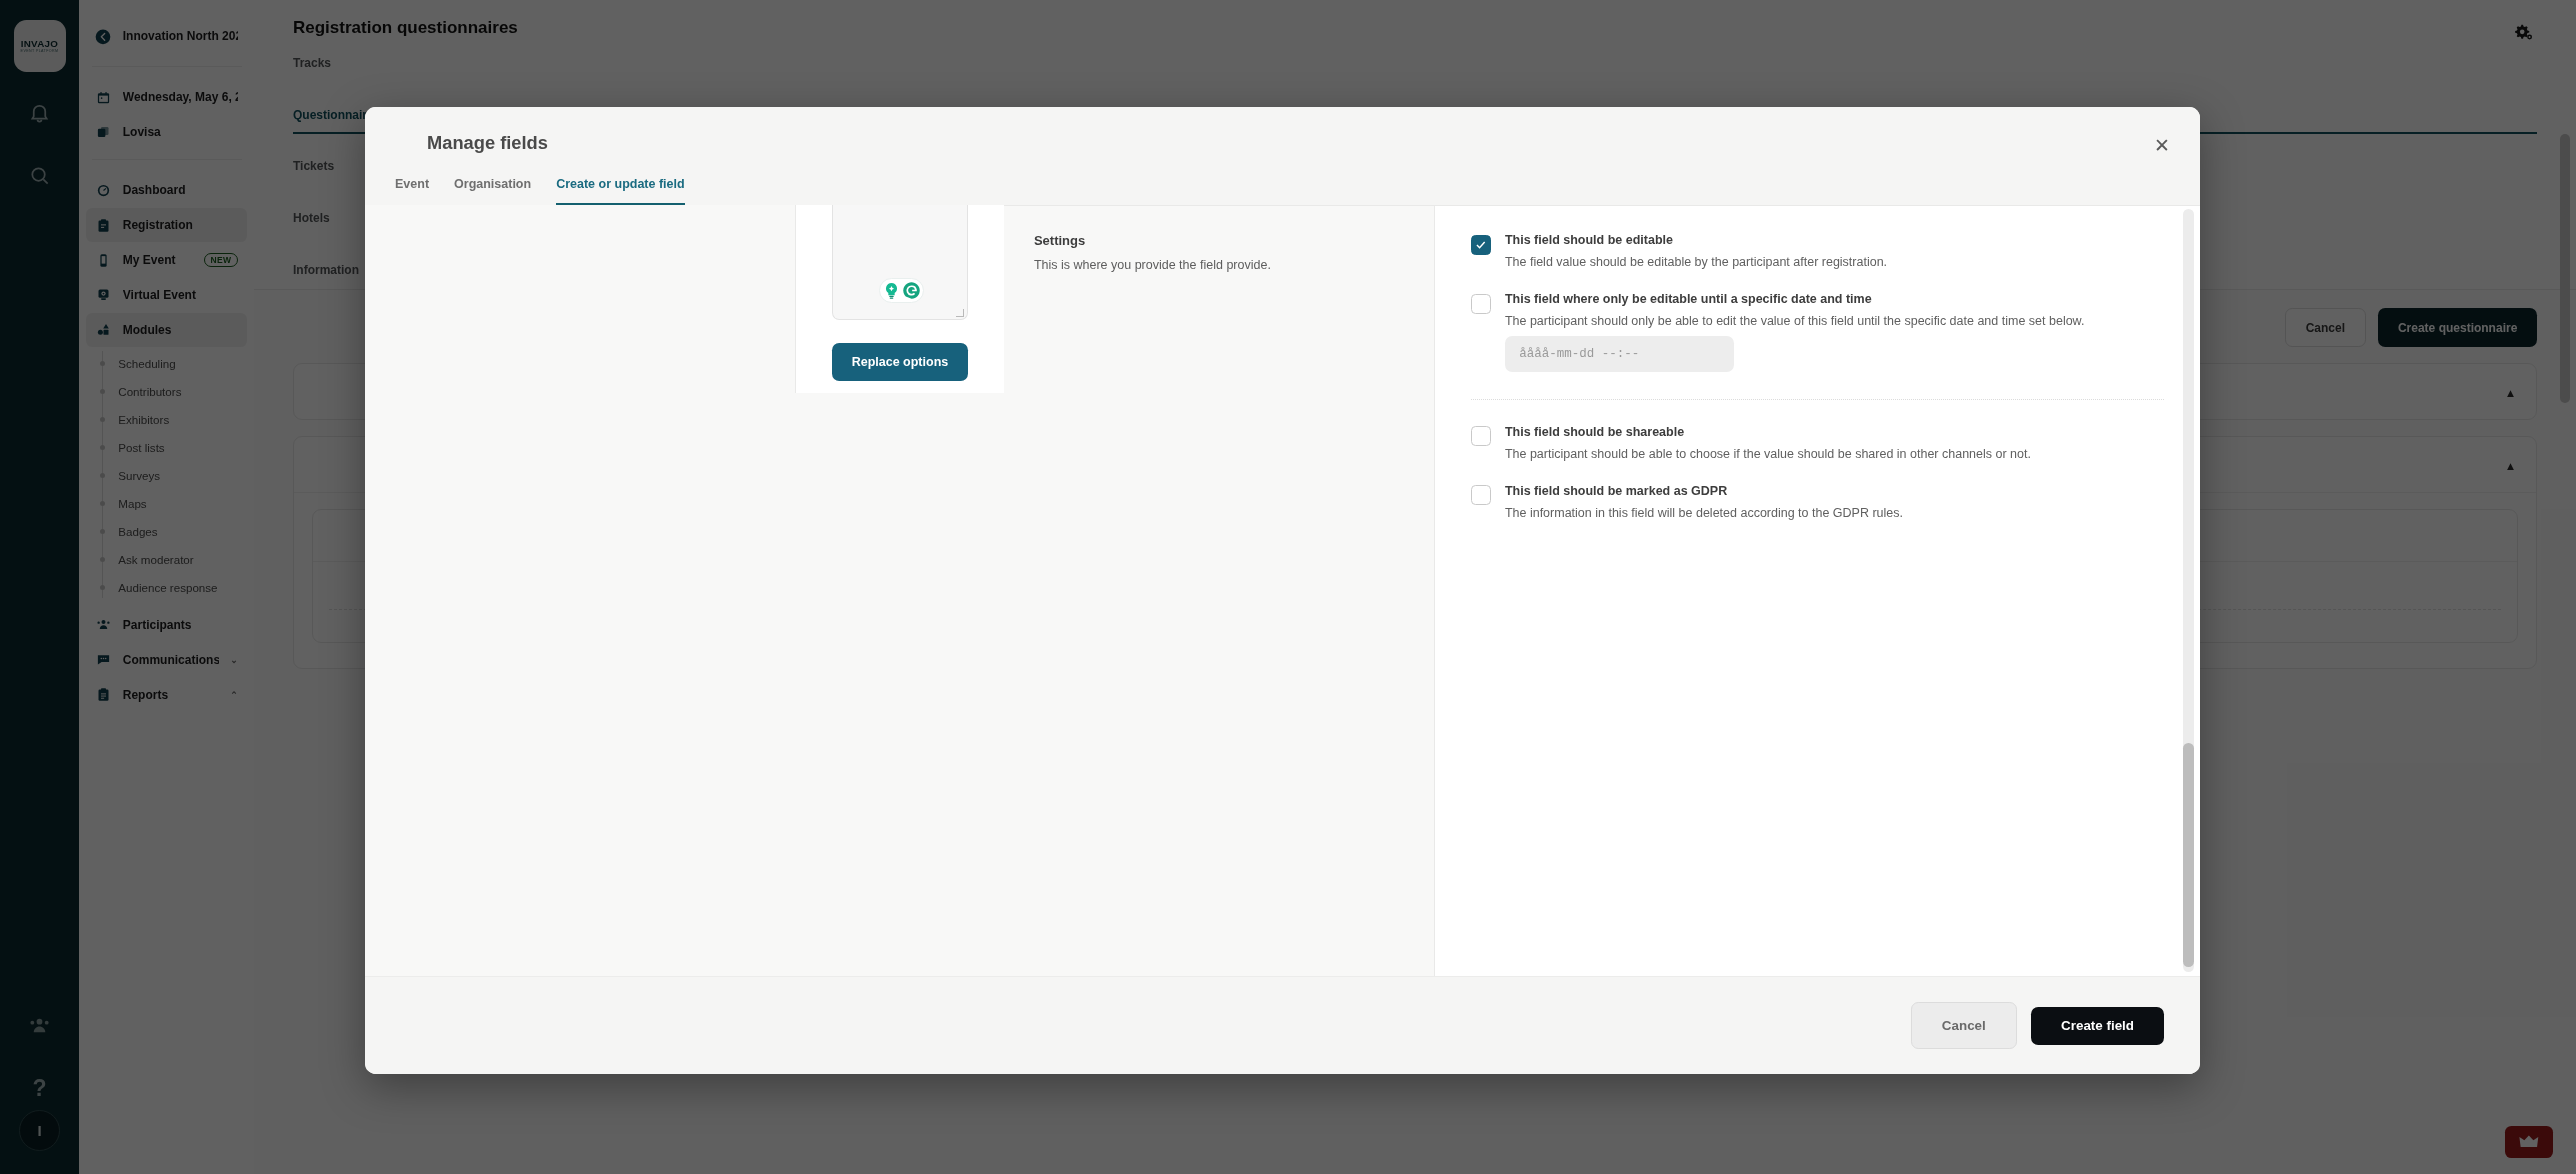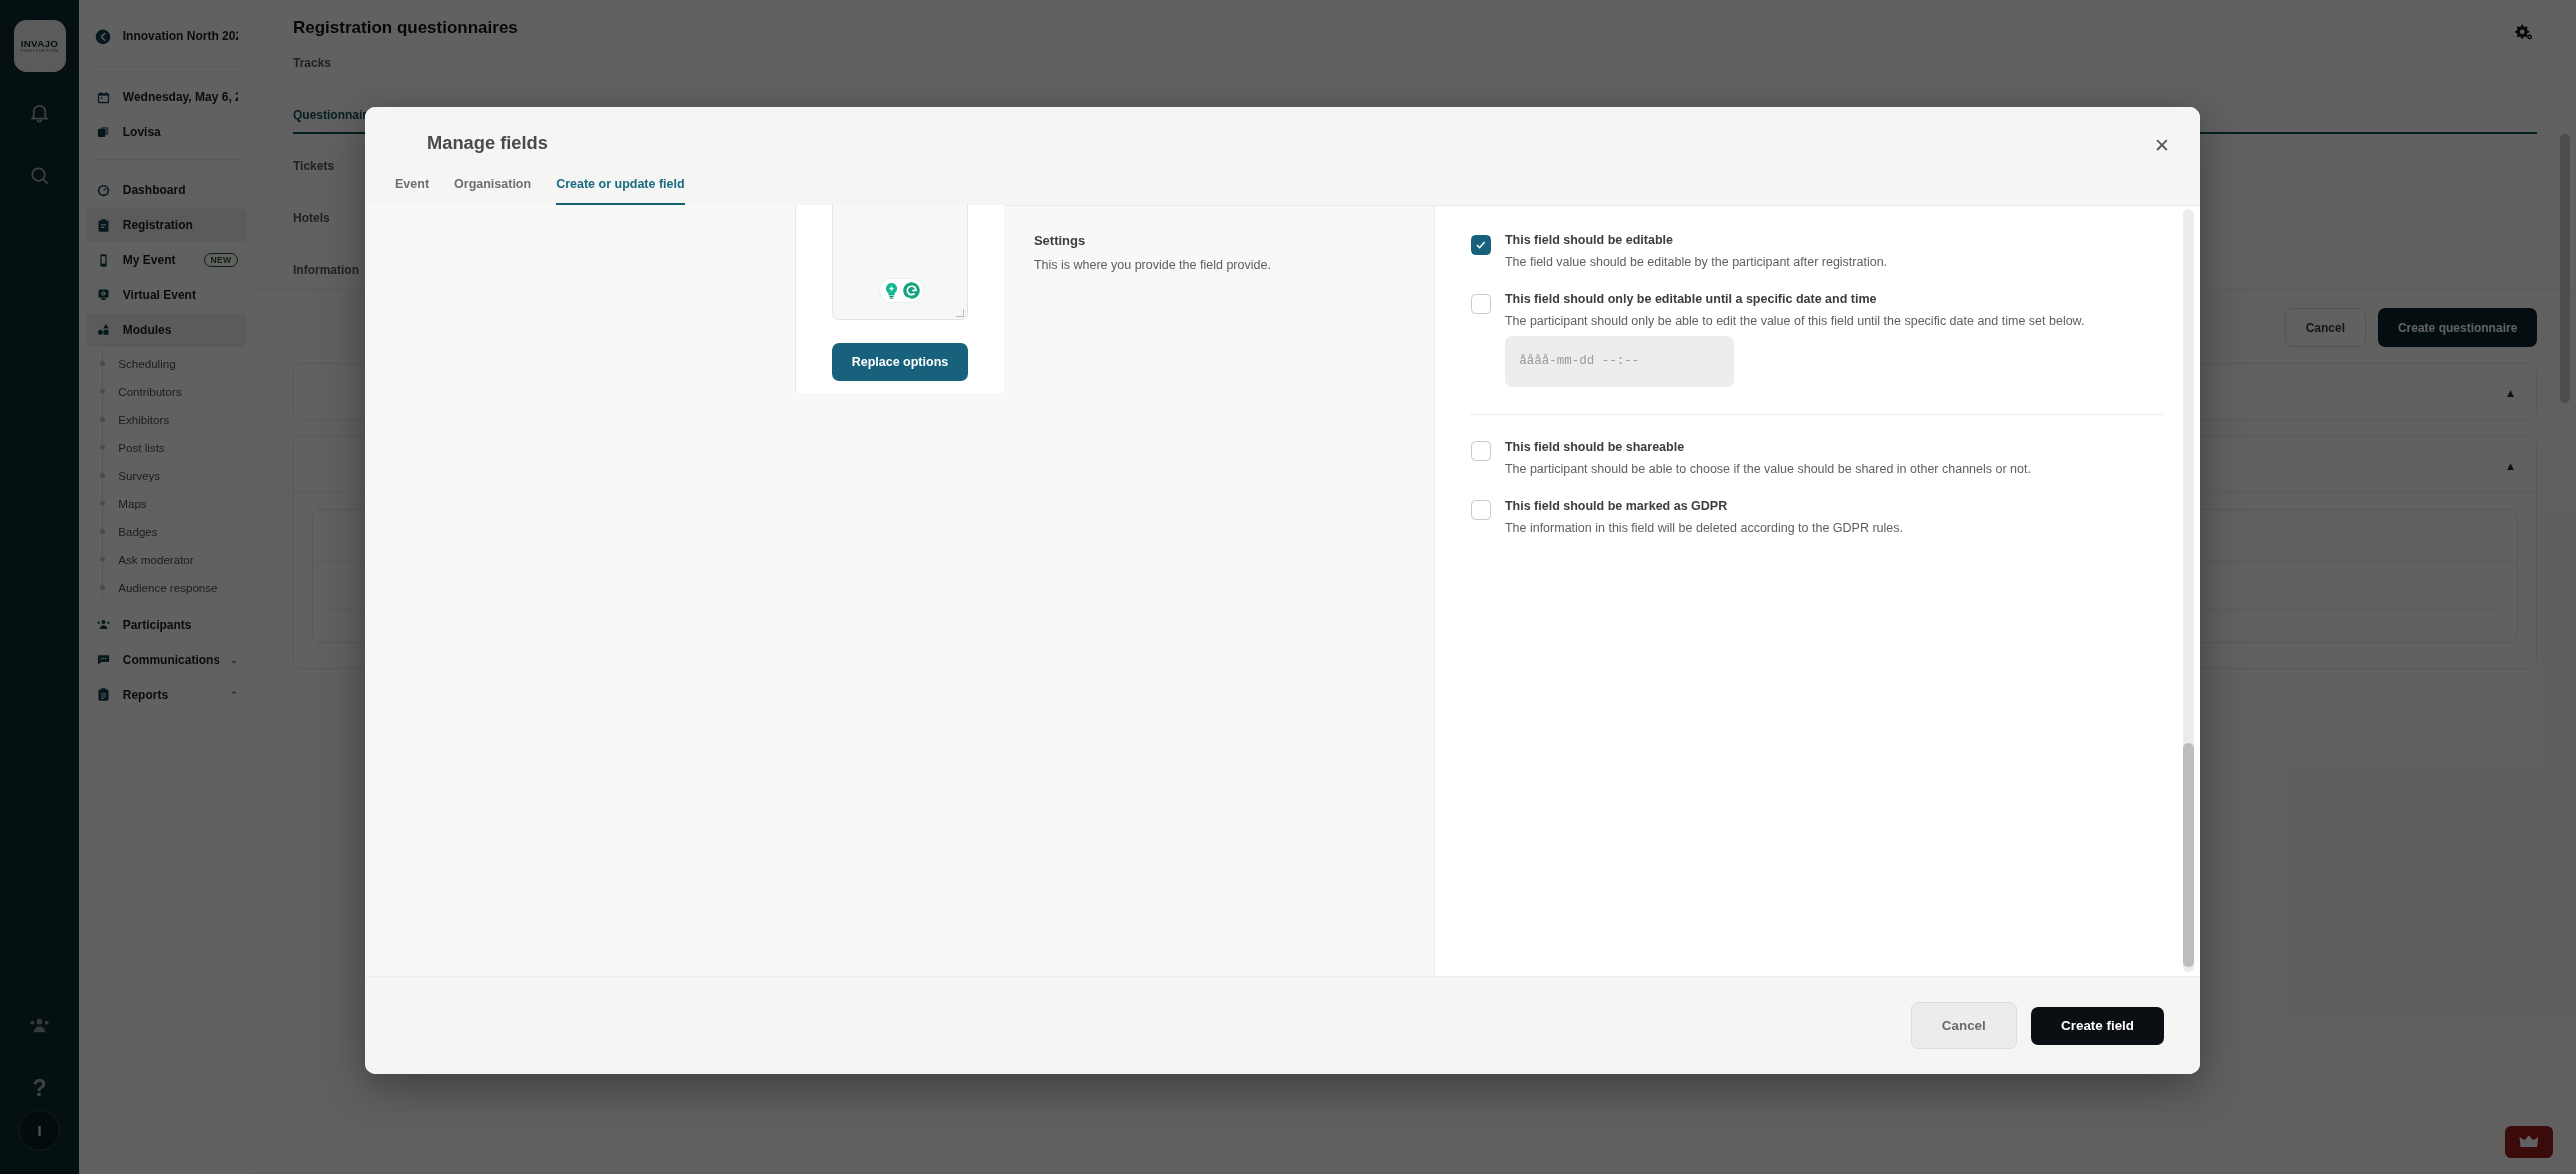--- a/index.html
+++ b/index.html
@@ -266,21 +266,21 @@
     display: flex; align-items: center; justify-content: center;
   }
   .chk.checked { background: #17617c; border-color: #17617c; }
   .chk.checked svg { width: 11.6px; height: 11.6px; stroke: #ffffff; stroke-width: 3; fill: none; }
   .chk-text { flex: 1 1 auto; }
   .chk-label { font-size: 12.5px; font-weight: 700; color: #3d3d3d; }
   .chk-sub { font-size: 12.5px; color: #606060; margin-top: 8px; }
 
   .date-input {
     margin: 3.6px 0 0 34px;
-    width: 229px; height: 51px;
+    width: 229px; height: 36px;
     background: #ededed; border: none; border-radius: 7.2px;
     display: flex; align-items: center; padding: 0 14.3px;
     font-family: "Liberation Mono", monospace;
     font-size: 12.5px; color: #9a9a9a;
   }
   .dotted-rule { border-top: 0.9px dotted #dcdcdc; margin: 27px 0 25px 0; }
 
   .modal-scroll {
     position: absolute; right: 6.3px; top: 3.6px; bottom: 3.6px; width: 10.7px;
     background: #ececec; border-radius: 5.4px;
@@ -642,21 +642,21 @@
             </span>
             <span class="chk-text">
               <span class="chk-label" style="display:block">This field should be editable</span>
               <span class="chk-sub" style="display:block">The field value should be editable by the participant after registration.</span>
             </span>
           </div>
 
           <div class="chk-row" style="margin-bottom:7.2px;">
             <span class="chk"></span>
             <span class="chk-text">
-              <span class="chk-label" style="display:block">This field should only be editable until a specific date and time</span>
+              <span class="chk-label" style="display:block">This field where only be editable until a specific date and time</span>
               <span class="chk-sub" style="display:block">The participant should only be able to edit the value of this field until the specific date and time set below.</span>
             </span>
           </div>
 
           <div class="date-input" placeholder="åååå-mm-dd --:--">åååå-mm-dd --:--</div>
 
           <div class="dotted-rule"></div>
 
           <div class="chk-row">
             <span class="chk"></span>

